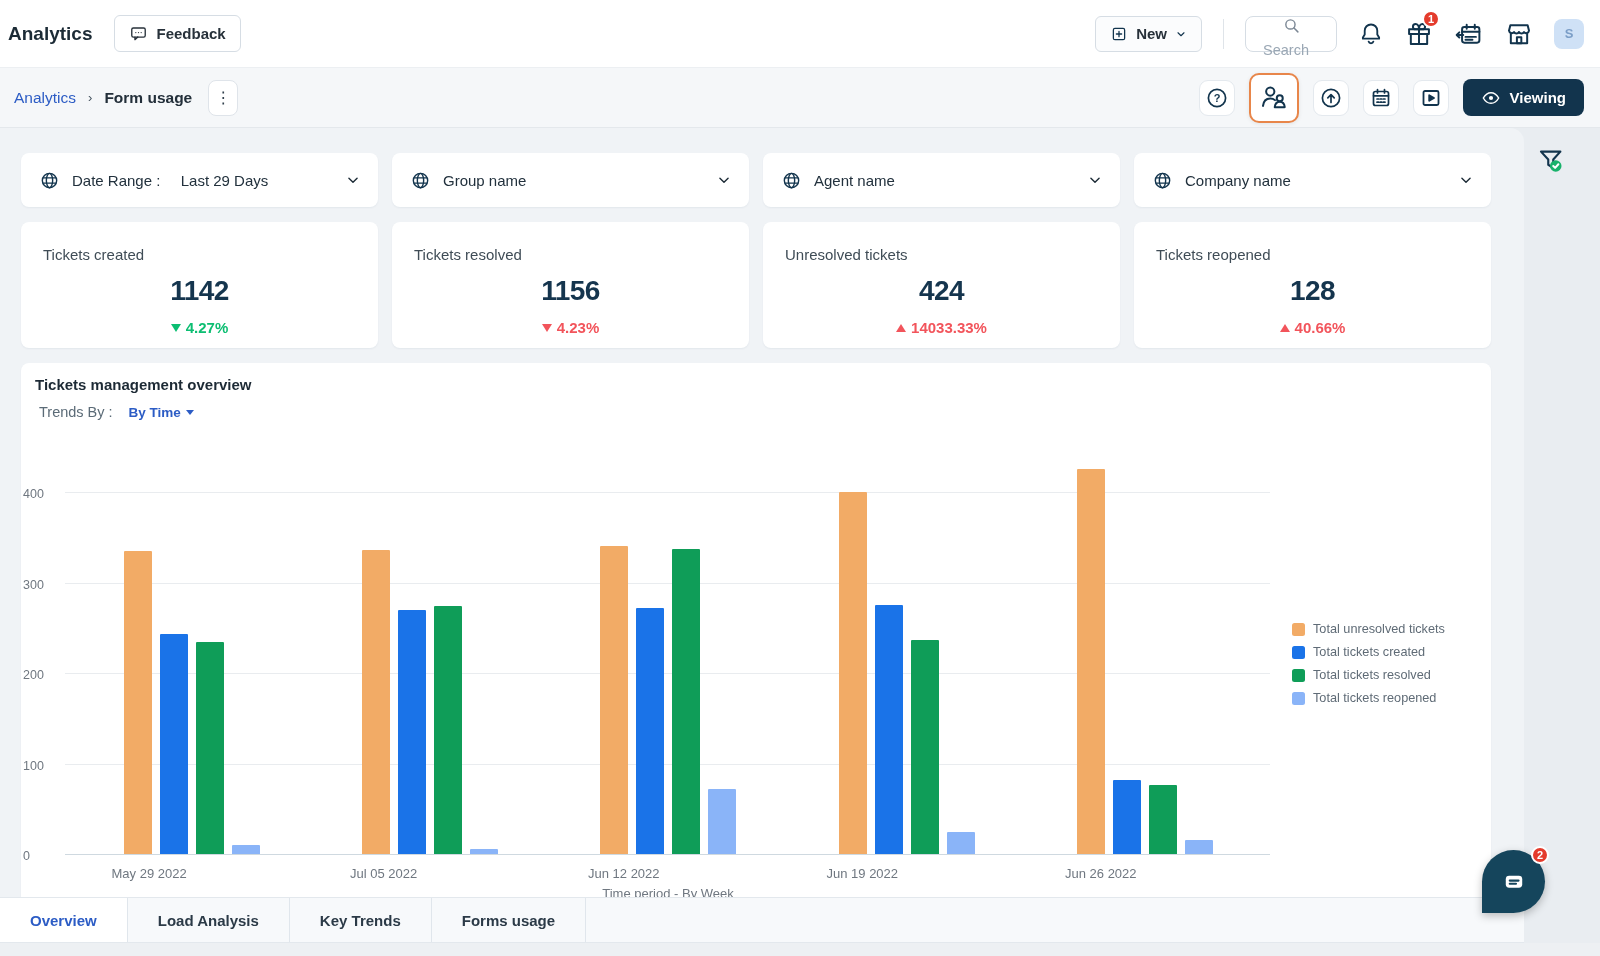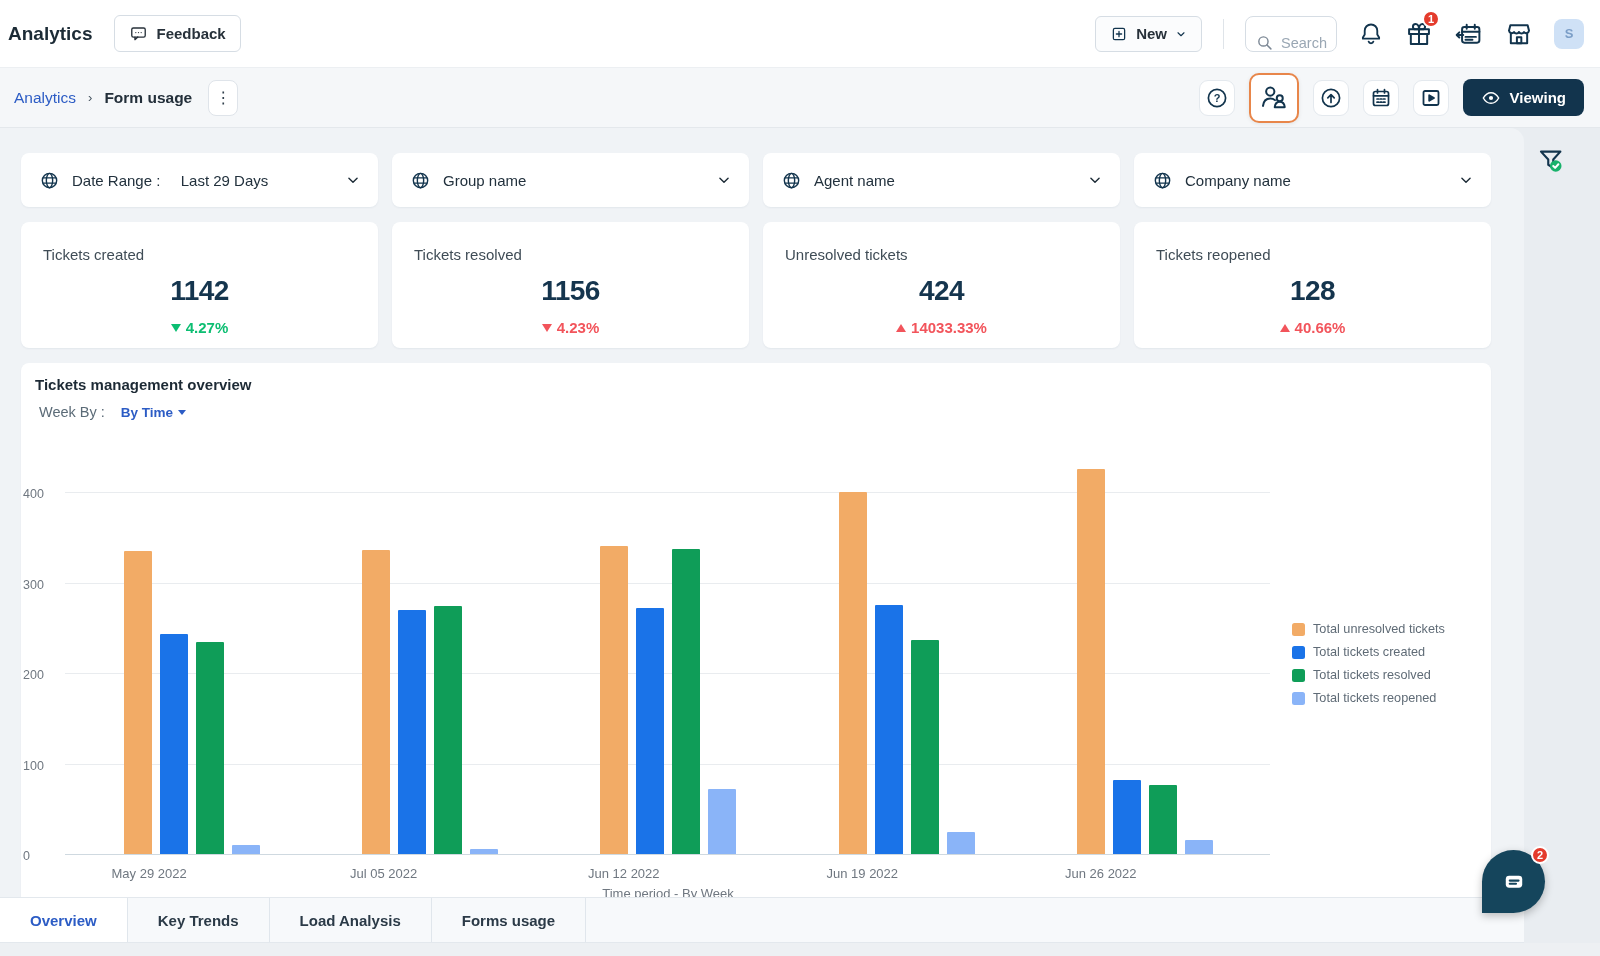--- a/index.html
+++ b/index.html
@@ -9,22 +9,22 @@
 
   
   .topbar { position:absolute; top:0; left:0; width:1600px; height:68px; background:#ffffff;
             display:flex; align-items:center; padding:0 16px 0 8px; border-bottom:1px solid #eceff2; z-index:5; }
   .app-title { font-size:19px; font-weight:700; color:#1c2b36; margin-right:22px; }
   .btn-light { display:flex; align-items:center; gap:8px; background:#fff; border:1px solid #d6dde4;
                border-radius:6px; padding:8px 14px; font-size:15px; font-weight:600; color:#27313a; cursor:pointer; }
   .top-right { margin-left:auto; display:flex; align-items:center; gap:21px; }
   .new-btn { background:#fbfcfd; }
   .vdivider { width:1px; height:30px; background:#dfe4e9; }
-  .search-box { display:flex; align-items:flex-end; gap:8px; width:92px; height:36px; border:1px solid #d6dde4;
-                border-radius:8px; padding:0 10px; background:#fff; }
+  .search-box { display:flex; align-items:center; gap:8px; width:92px; height:36px; border:1px solid #d6dde4;
+                border-radius:8px; padding:0 10px; background:#fff;flex-direction:column; }
   .search-box input { border:none; outline:none; width:56px; font-size:14.5px; color:#334; background:transparent; }
   .search-box input::placeholder { color:#9aa7b4; }
   .icon-plain { position:relative; display:flex; align-items:center; justify-content:center; cursor:pointer; }
   .badge { position:absolute; min-width:18px; height:18px; border-radius:50%; background:var(--badge-red);
            color:#fff; font-size:11px; font-weight:700; display:flex; align-items:center; justify-content:center;
            border:2px solid #fff; }
   .gift-badge { top:-10px; right:-7px; }
   .avatar { width:30px; height:30px; border-radius:8px; background:#cfe1f6; color:#7b9ec7; font-size:13px;
             font-weight:700; display:flex; align-items:center; justify-content:center; cursor:pointer; }
 
@@ -370,21 +370,21 @@
         <span class="tri up"></span>
         <span>40.66%</span>
       </span>
     </div>
   </div>
       </div>
 
     <div class="chart-card">
       <div class="chart-title">Tickets management overview</div>
       <div class="groupby-row">
-        <span class="groupby-label">Week By :</span>
+        <span class="groupby-label">Trends By :</span>
         <span class="groupby-value">By Time</span>
       </div>
 
       <div class="chart-plot">
         <div class="xaxis-title">Time period - By Week</div>
       <div class="gridline baseline" style="bottom: 0px;"></div>
           <div class="ytick" style="bottom: -8px;">0</div>
           <div class="gridline" style="bottom: 90.5px;"></div>
           <div class="ytick" style="bottom: 82.5px;">100</div>
           <div class="gridline" style="bottom: 181px;"></div>
@@ -446,22 +446,22 @@
           <div class="legend-item">
     <span class="legend-swatch" style="background: rgb(138, 180, 248);"></span>
     <span class="legend-label">Total tickets reopened</span>
   </div>
         </div>
     </div>
   </div>
 
   <div class="tabbar">
       <div class="tab active">Overview</div>
+      <div class="tab">Load Analysis</div>
       <div class="tab">Key Trends</div>
-      <div class="tab">Load Analysis</div>
       <div class="tab">Forms usage</div>
     </div>
   <div class="below-strip"></div>
 
   <div class="chat-widget">
     <span>
       <svg width="34" height="34" viewBox="0 0 24 24">
         <rect x="6.2" y="7.6" width="11.6" height="8.4" rx="2.4" fill="#ffffff"></rect>
         <path d="M9 11 h6.2 M9 13.2 h4.4" stroke="#15455c" stroke-width="1.5" stroke-linecap="round"></path>
       </svg>

